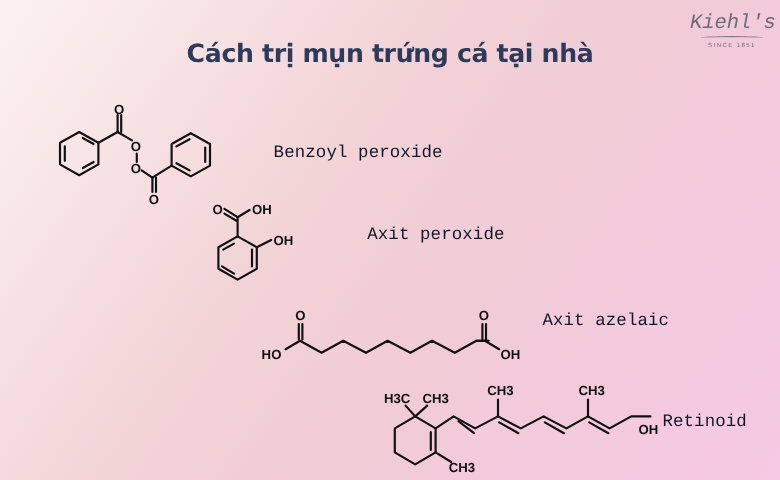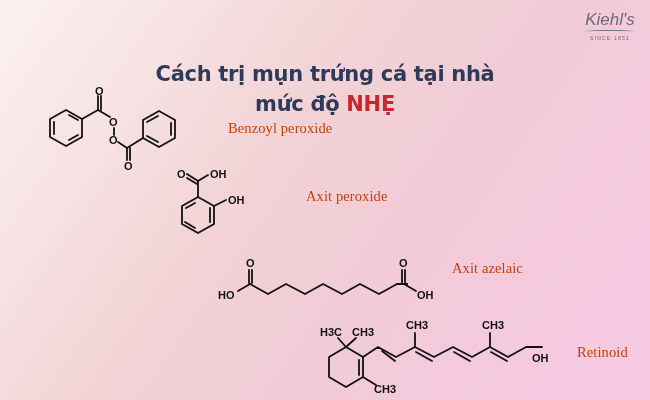--- a/index.html
+++ b/index.html
@@ -6,49 +6,47 @@
     body {
       width: 650px; height: 400px; overflow: hidden; position: relative;
       background: linear-gradient(125deg, #fcf2f1 0%, #f2d3d6 40%, #f1cbd6 60%, #f7c9e4 100%);
       font-family: "Liberation Sans", sans-serif;
     }
     .title {
       position: absolute; left: 0; width: 650px; top: 30px;
       text-align: center; color: #2d3a5a; font-weight: bold;
       font-family: "DejaVu Sans", sans-serif; font-size: 21px; line-height: 30px;
       letter-spacing: -0.3px;
-      margin-top: 29px;
     }
     .title .accent { color: #c8262c; }
     .logo {
       position: absolute; left: 575px; top: 10px; width: 70px; text-align: center;
       color: #6e6a7a;
     }
     .logo .brand {
-      font-family: Liberation Sans, sans-serif; font-style: italic; font-size: 17px;
+      font-family: Liberation Mono, monospace; font-style: italic; font-size: 17px;
       line-height: 20px; display: block;
     }
     .logo .swoosh { display:block; margin: 0 auto; width: 52px; height: 2px; border-top: 1px solid #7c7888; border-radius: 50%; }
     .logo .since { font-size: 5px; letter-spacing: 1.2px; display: block; margin-top: 2px; }
     .label {
-      position: absolute; color: #c2410c; font-size: 14.5px;
-      font-family: Liberation Serif, serif; letter-spacing: 0.1px;
+      position: absolute; color: #0f172a; font-size: 14.5px;
+      font-family: Liberation Mono, monospace; letter-spacing: 0.1px;
     }
     svg.mol { position: absolute; overflow: visible; }
     svg.mol line, svg.mol polyline, svg.mol polygon, svg.mol path {
       stroke: #111; stroke-width: 1.8; fill: none; stroke-linecap: round; stroke-linejoin: round;
     }
     svg.mol text { font-family: "Liberation Sans", sans-serif; font-size: 11px; fill: #111; font-weight: bold; }
   </style>
 </head>
 <body>
 
 <div class="title">
   <div>Cách trị mụn trứng cá tại nhà</div>
-  <div><span>mức độ </span><span class="accent">NHẸ</span></div>
 </div>
 
 <div class="logo">
   <span class="brand">Kiehl's</span>
   <span class="swoosh"></span>
   <span class="since">SINCE 1851</span>
 </div>
 
 <svg class="mol" style="left:30px;top:80px" width="170" height="100" viewBox="0 0 170 100">
 
@@ -127,13 +125,13 @@
   <line x1="72" y1="36" x2="85" y2="46"></line>
   <line x1="106" y1="37" x2="122" y2="46"></line>
   <line x1="144" y1="37" x2="160" y2="46"></line>
   <line x1="181" y1="37" x2="197" y2="46"></line>
   <line x1="105" y1="32" x2="105" y2="18"></line>
   <text x="96" y="14">CH3</text>
   <line x1="180" y1="32" x2="180" y2="18"></line>
   <text x="172" y="14">CH3</text>
   <text x="222" y="47">OH</text>
 </svg>
-<div class="label" style="left:577px;top:344px">Retinoid</div>
+<div class="label" style="left:552px;top:344px">Retinoid</div>
 
 </body></html>

